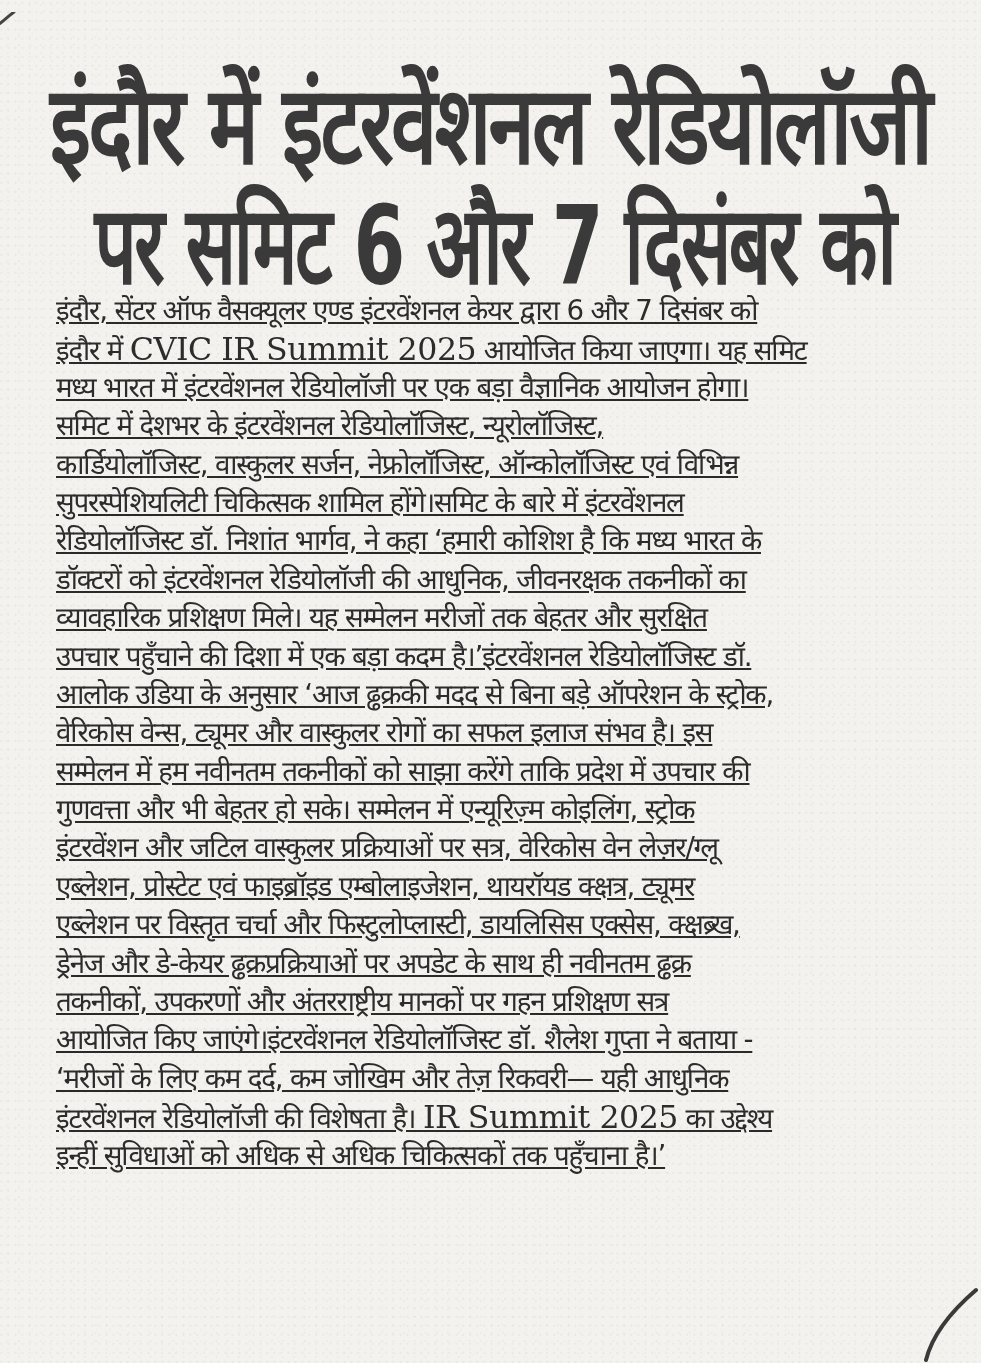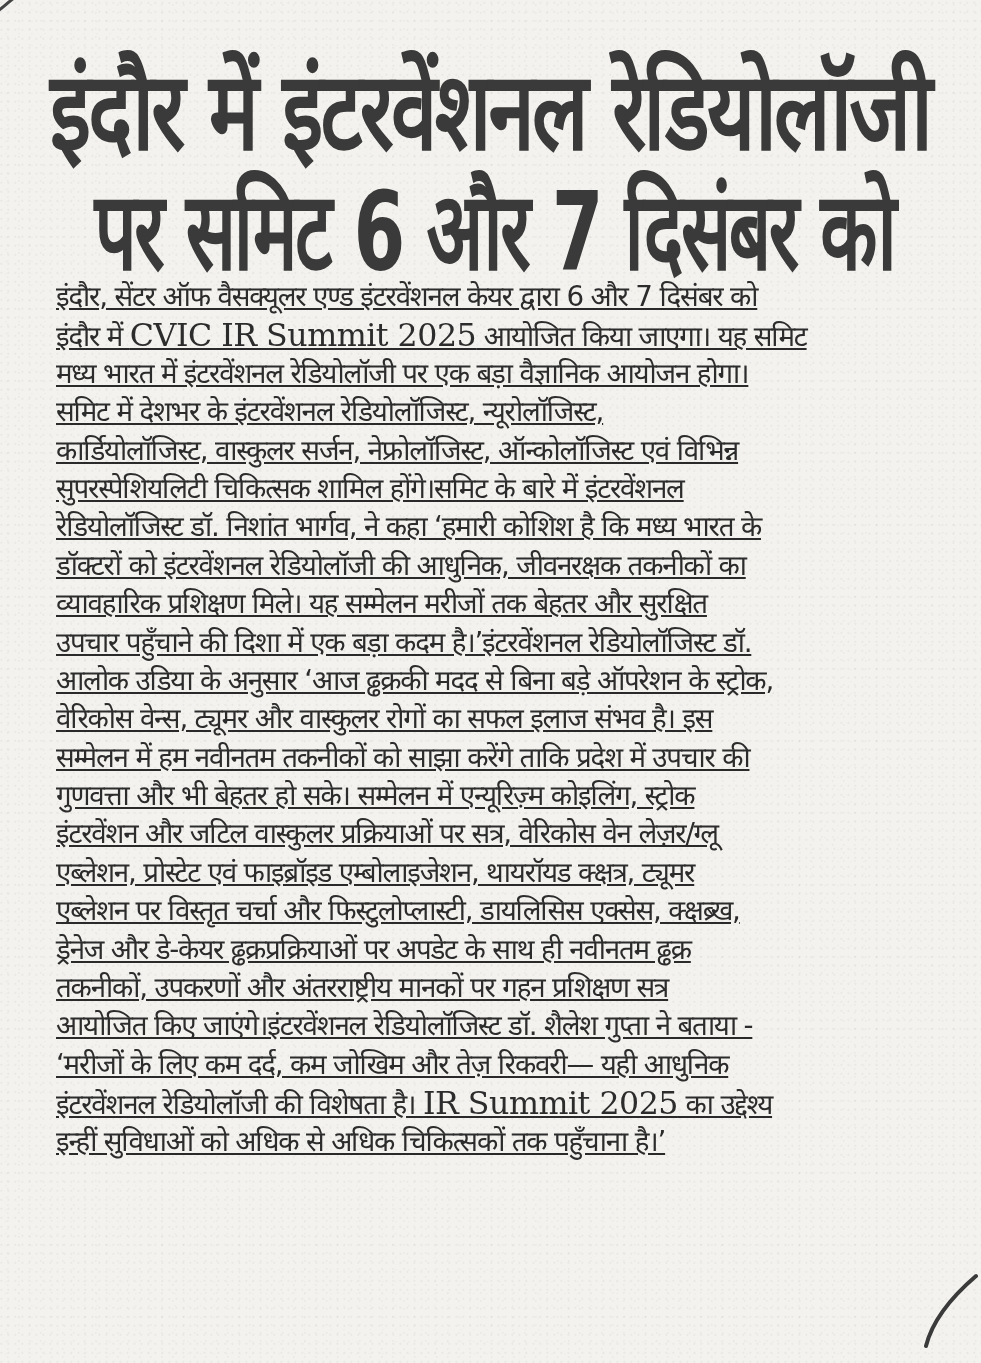--- a/index.html
+++ b/index.html
@@ -16,21 +16,21 @@
         radial-gradient(circle at 20% 30%, rgba(0,0,0,0.035) 0.8px, transparent 1.4px),
         radial-gradient(circle at 70% 60%, rgba(0,0,0,0.03) 0.7px, transparent 1.3px),
         radial-gradient(circle at 45% 80%, rgba(0,0,0,0.025) 0.6px, transparent 1.2px);
       background-size: 7px 9px, 11px 8px, 13px 12px;
       color: #2a2a2a;
       font-family: "DejaVu Sans", "Liberation Sans", sans-serif;
     }
     .clipping {
       position: absolute;
       left: 0;
-      top: 2px;
+      top: 16px;
       width: 981px;
       height: 1111px;
     }
     .headline {
       position: absolute;
       left: 0;
       width: 981px;
       text-align: center;
       font-family: "DejaVu Sans", sans-serif;
       font-weight: bold;

